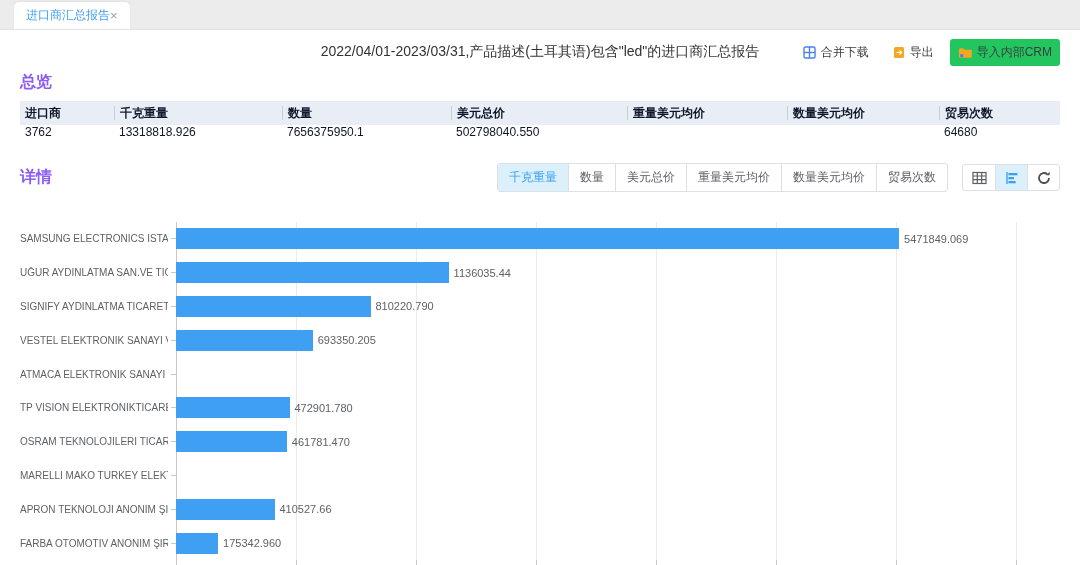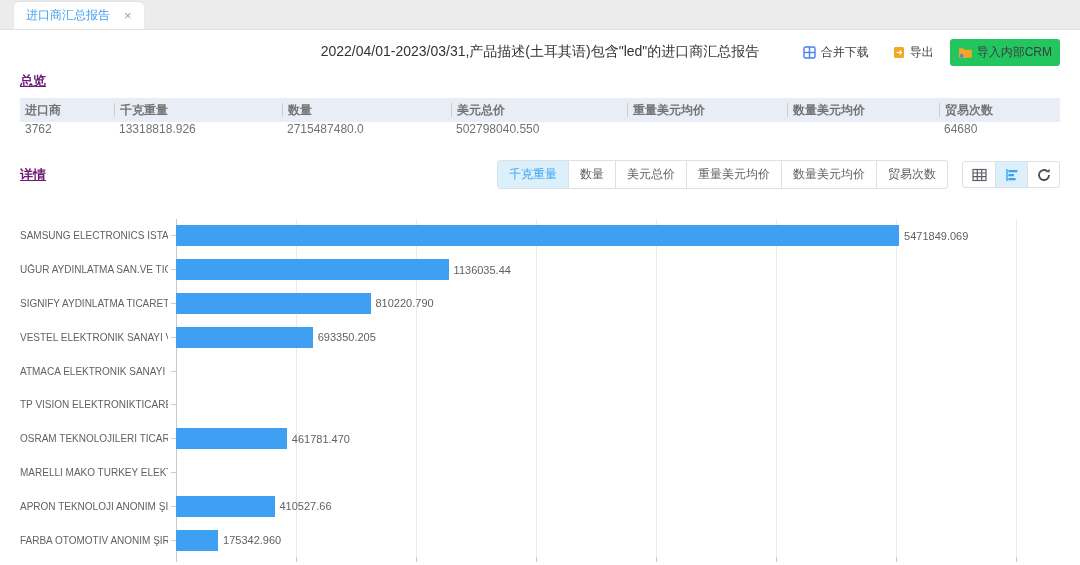--- a/index.html
+++ b/index.html
@@ -3,44 +3,44 @@
 <meta charset="utf-8">
 <style>
   * { box-sizing: border-box; margin: 0; padding: 0; }
   html, body { width: 1080px; height: 565px; overflow: hidden; background: #fff;
     font-family: "Liberation Sans", sans-serif; }
 
   
   .tabstrip { height: 30px; background: #ececec; border-bottom: 1px solid #e2e2e2;
     display: flex; align-items: flex-end; padding-left: 14px; }
   .tab { height: 27px; background: #fff; border-radius: 5px 5px 0 0;
-    display: flex; align-items: center; gap: 14px; padding: 0 12px;
+    display: flex; align-items: center; padding: 0 12px;
     font-size: 12px; color: #3f9ff2; box-shadow: 0 -1px 2px rgba(0,0,0,0.05); cursor: pointer; }
   .tab-close { color: #9aa0a6; font-size: 13px; cursor: pointer; line-height: 1; }
 
   .content { padding: 0 20px; position: relative; }
 
   
   .title-row { position: relative; height: 36px; margin-top: 4px;
     display: flex; align-items: center; justify-content: center; }
   .report-title { font-size: 14px; color: #333; }
   .header-buttons { position: absolute; right: 0; top: 5px; display: flex; gap: 8px; align-items: center; }
   .hbtn { display: flex; align-items: center; gap: 5px; font-size: 12px; color: #3c3c43;
     padding: 5px 8px; border-radius: 3px; cursor: pointer; white-space: nowrap; }
   .hbtn.pill { background: #22c55e; }
   .ico { display: inline-flex; align-items: center; }
 
   
-  .section-title { font-size: 13px; font-weight: bold; color: #701a75; text-decoration: underline; }
+  .section-title { font-size: 16px; font-weight: bold; color: #8b5cf6; }
 
   
   .ov-table { margin-top: 8px; }
   .ov-head-row { display: flex; background: #e9edf6; height: 24px; align-items: center; }
   .ov-value-row { display: flex; height: 28px; align-items: flex-start; }
-  .ov-cell { font-size: 12px; color: #737373; padding-left: 5px; white-space: nowrap; overflow: hidden; }
+  .ov-cell { font-size: 12px; color: #0f172a; padding-left: 5px; white-space: nowrap; overflow: hidden; }
   .ov-cell.head { font-weight: bold; line-height: 14px; }
   .ov-head-row .ov-cell + .ov-cell { border-left: 1px solid #c9cdd6; }
 
   
   .detail-row { margin-top: 10px; display: flex; align-items: center; justify-content: space-between; }
   .detail-controls { display: flex; align-items: center; gap: 14px; }
   .mtab-group, .view-group { display: flex; border: 1px solid #dcdfe6; border-radius: 3px;
     overflow: hidden; background: #fff; }
   .mtab { padding: 5px 11px; font-size: 12px; color: #606266; cursor: pointer; white-space: nowrap; }
   .mtab + .mtab { border-left: 1px solid #dcdfe6; }
@@ -122,21 +122,21 @@
         <div class="ov-cell head" style="width: 168px;">千克重量</div>
         <div class="ov-cell head" style="width: 169px;">数量</div>
         <div class="ov-cell head" style="width: 176px;">美元总价</div>
         <div class="ov-cell head" style="width: 160px;">重量美元均价</div>
         <div class="ov-cell head" style="width: 152px;">数量美元均价</div>
         <div class="ov-cell head" style="width: 121px;">贸易次数</div>
       </div>
     <div class="ov-value-row">
         <div class="ov-cell" style="width: 94px;">3762</div>
         <div class="ov-cell" style="width: 168px;">13318818.926</div>
-        <div class="ov-cell" style="width: 169px;">2715487480.0</div>
+        <div class="ov-cell" style="width: 169px;">7656375950.1</div>
         <div class="ov-cell" style="width: 176px;">502798040.550</div>
         <div class="ov-cell" style="width: 160px;"></div>
         <div class="ov-cell" style="width: 152px;"></div>
         <div class="ov-cell" style="width: 121px;">64680</div>
       </div>
   </div>
 
   <div class="detail-row">
     <div class="section-title">详情</div>
     <div class="detail-controls">
@@ -227,20 +227,24 @@
               <span class="val">693350.205</span>
             </div>
           </div>
           <div class="row">
             <div class="row-label">ATMACA ELEKTRONİK SANAYİ VE Tİ...</div>
             <span class="ytick"></span>
           </div>
           <div class="row">
             <div class="row-label">TP VISION ELEKTRONİKTİCARET AN...</div>
             <span class="ytick"></span>
+            <div class="track">
+              <div class="bar" style="width: 113.5px; background: rgb(63, 159, 242);"></div>
+              <span class="val">472901.780</span>
+            </div>
           </div>
           <div class="row">
             <div class="row-label">OSRAM TEKNOLOJİLERİ TİCARET AN...</div>
             <span class="ytick"></span>
             <div class="track">
               <div class="bar" style="width: 110.8px; background: rgb(63, 159, 242);"></div>
               <span class="val">461781.470</span>
             </div>
           </div>
           <div class="row">

